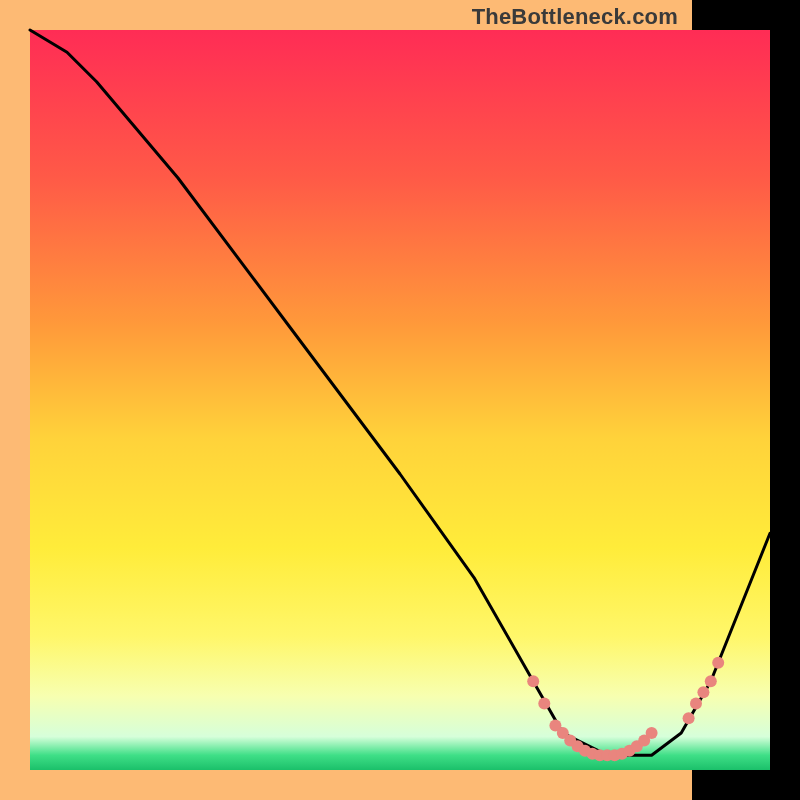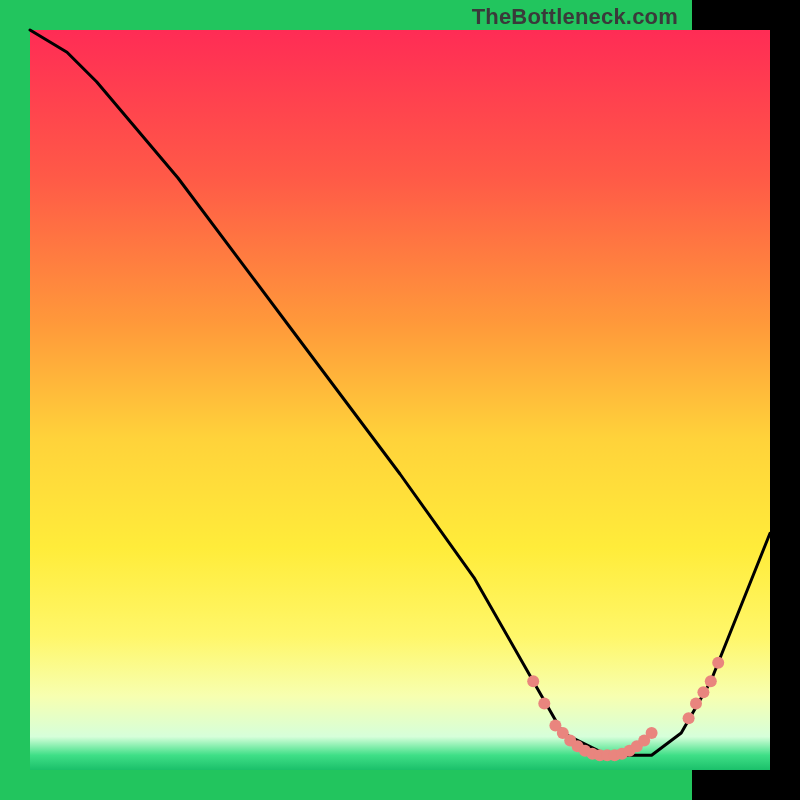--- a/index.html
+++ b/index.html
@@ -8,21 +8,21 @@
     width: 800px;
     height: 800px;
     background: #000;
     overflow: hidden;
     font-family: Arial, Helvetica, sans-serif;
   }
   .stage {
     position: relative;
     width: 692px;
     height: 800px;
-    background: #22c55e;
+    background: #fdba74;
   }
   .watermark {
     position: absolute;
     top: 4px;
     right: 14px;
     color: #3a3a3a;
     font-size: 22px;
     font-weight: 600;
     letter-spacing: 0.2px;
     user-select: none;

